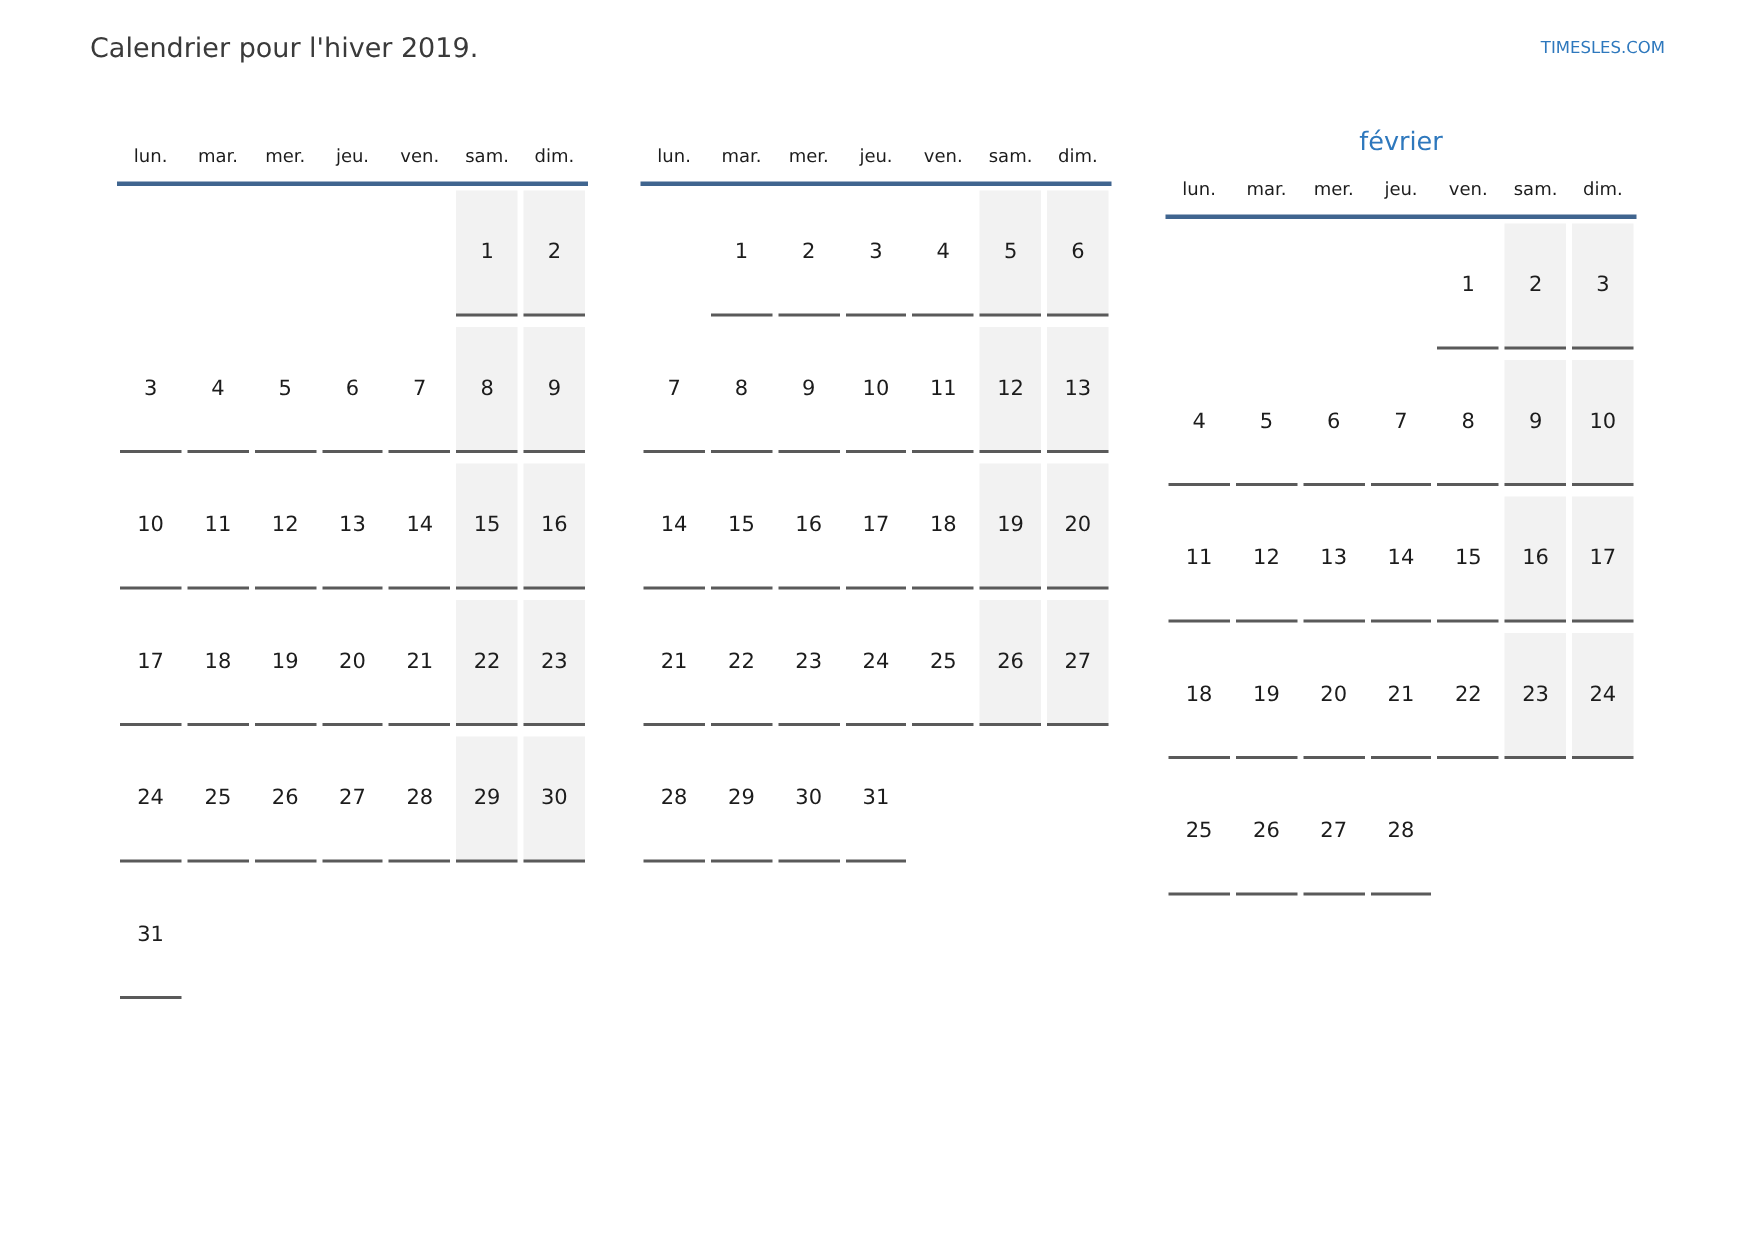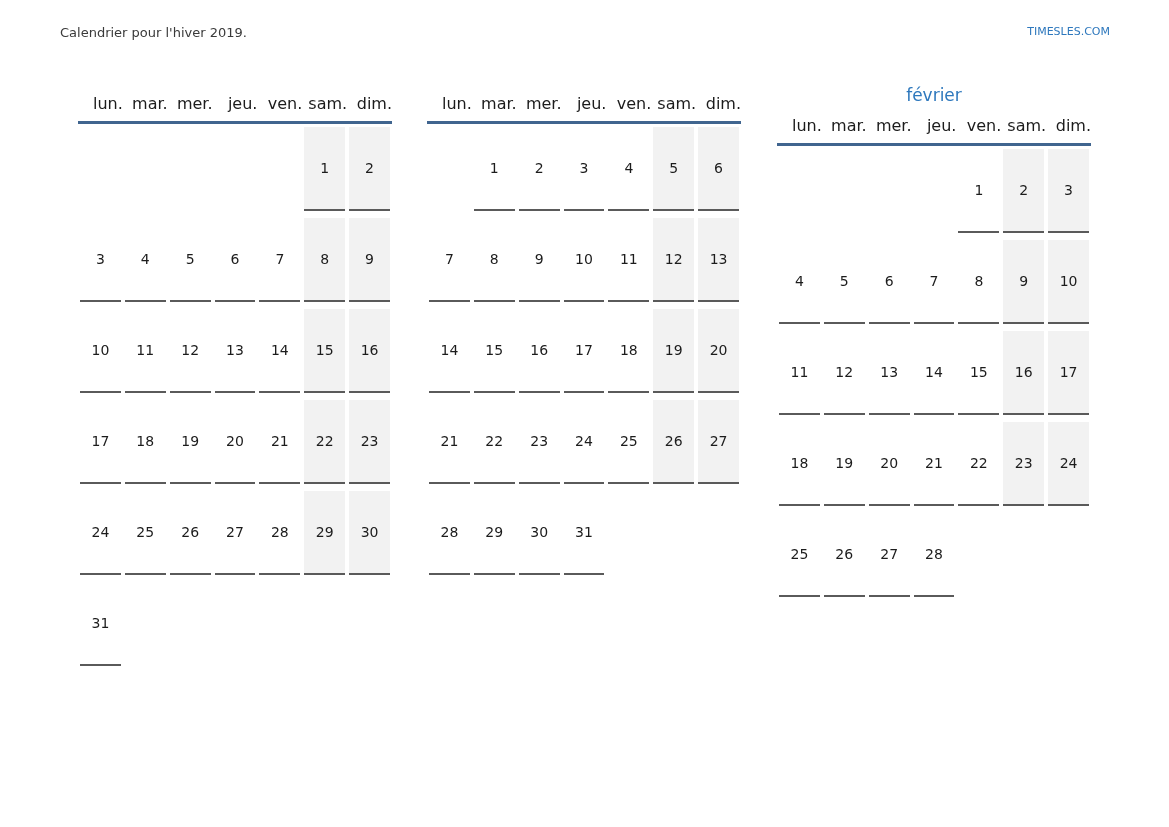--- a/index.html
+++ b/index.html
@@ -12,21 +12,21 @@
     position: relative;
     width: 1169px;
     height: 827px;
     background: #ffffff;
     overflow: hidden;
   }
   #page-title {
     position: absolute;
     left: 60px;
     top: 22px;
-    font-size: 13px;
+    font-size: 18px;
     line-height: 22px;
     color: var(--title-text, #3a3a3a);
     white-space: nowrap;
   }
   #brand-link {
     position: absolute;
     right: 59px;
     top: 24px;
     font-size: 11px;
     line-height: 16px;
@@ -50,22 +50,22 @@
     font-weight: normal;
     line-height: 22px;
     color: var(--accent, #2e78bd);
   }
   .weekdays {
     display: grid;
     grid-template-columns: repeat(7, 1fr);
     margin-top: 9px;
   }
   .weekday {
-    text-align: right;
-    font-size: 16px;
+    text-align: center;
+    font-size: 12px;
     line-height: 22px;
     color: var(--text, #1c1c1c);
   }
   .header-rule {
     height: 3px;
     margin-top: 6px;
     background: var(--header-rule, #40658f);
   }
   .days {
     display: grid;

